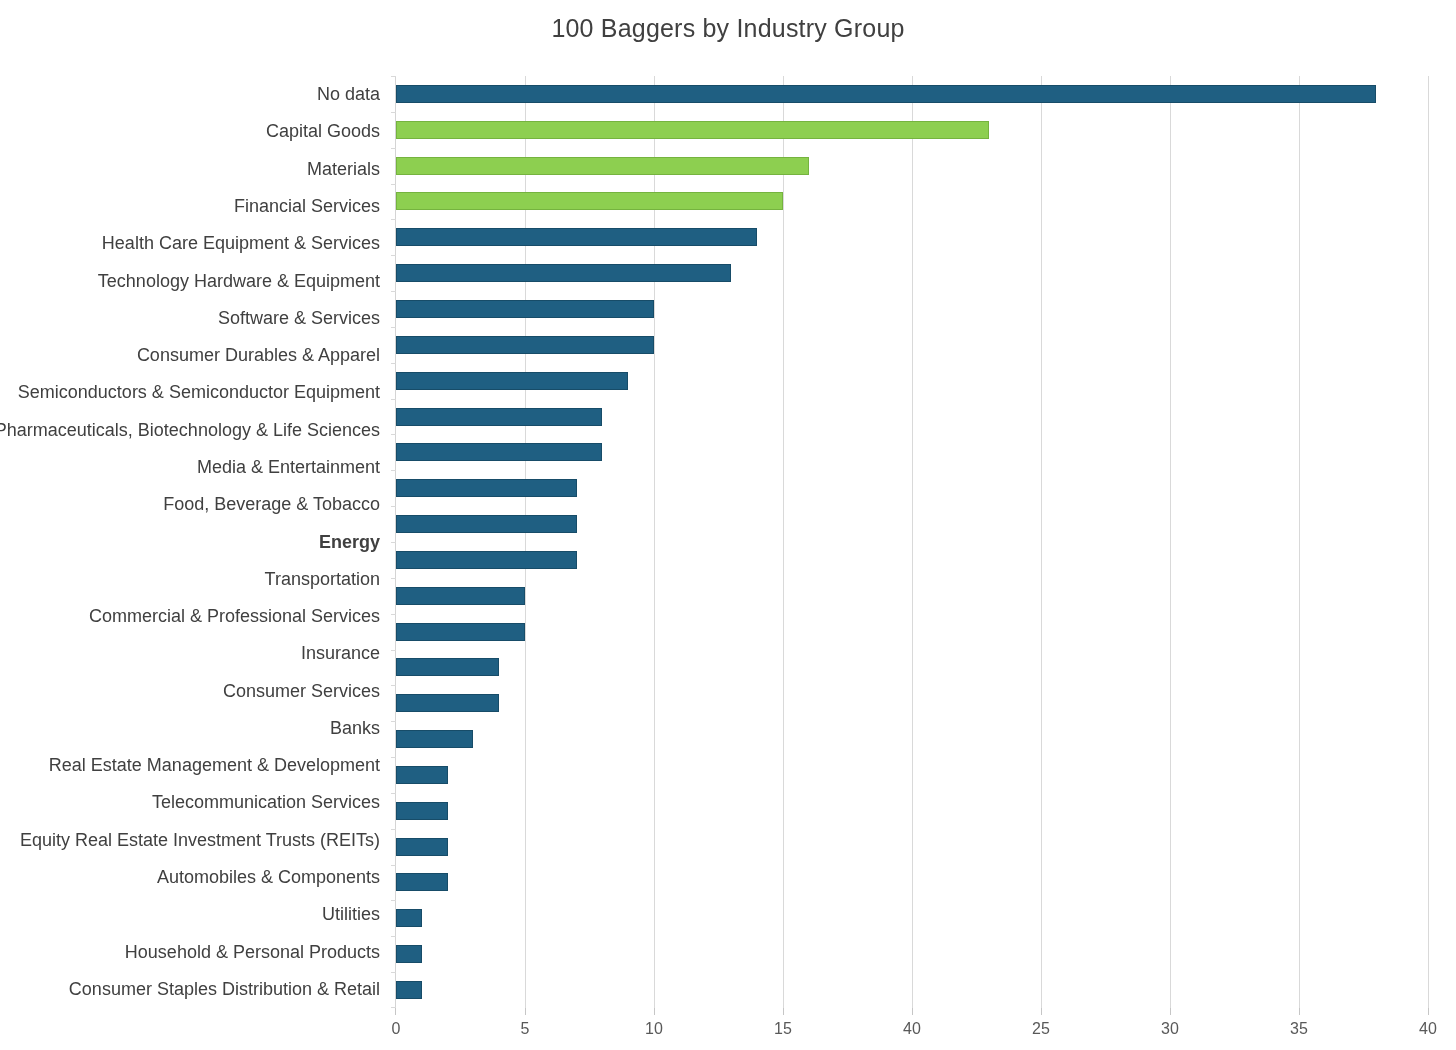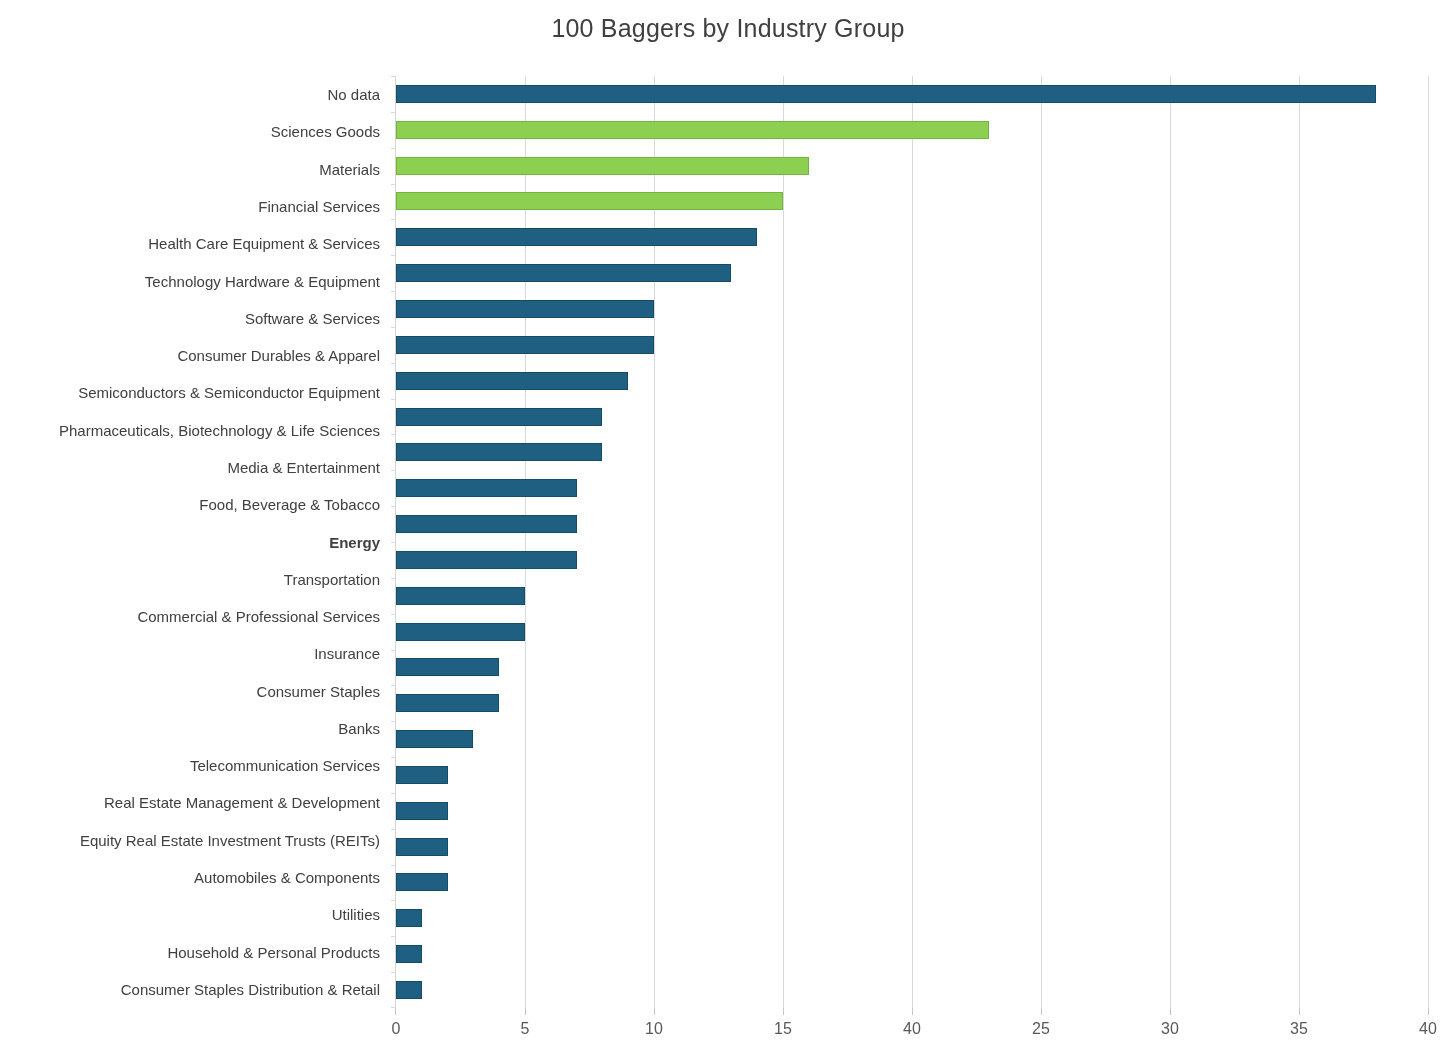--- a/index.html
+++ b/index.html
@@ -33,21 +33,21 @@
     width: 380px;
     height: 932px;
     display: flex;
     flex-direction: column;
   }
   .label-row {
     flex: 1;
     display: flex;
     align-items: center;
     justify-content: flex-end;
-    font-size: 15px;
+    font-size: 18px;
     color: #404040;
     white-space: nowrap;
   }
   #plot-area {
     position: absolute;
     left: 396px;
     top: 76px;
     width: 1032px;
     height: 932px;
   }
@@ -120,39 +120,39 @@
     color: #595959;
   }
 </style>
 </head>
 <body>
 
 <div id="page">
   <div id="chart-title" style="color: rgb(64, 64, 64);">100 Baggers by Industry Group</div>
   <div id="labels-col">
       <div class="label-row" style="color: rgb(64, 64, 64);">No data</div>
-      <div class="label-row" style="color: rgb(64, 64, 64);">Sciences Goods</div>
+      <div class="label-row" style="color: rgb(64, 64, 64);">Capital Goods</div>
       <div class="label-row" style="color: rgb(64, 64, 64);">Materials</div>
       <div class="label-row" style="color: rgb(64, 64, 64);">Financial Services</div>
       <div class="label-row" style="color: rgb(64, 64, 64);">Health Care Equipment &amp; Services</div>
       <div class="label-row" style="color: rgb(64, 64, 64);">Technology Hardware &amp; Equipment</div>
       <div class="label-row" style="color: rgb(64, 64, 64);">Software &amp; Services</div>
       <div class="label-row" style="color: rgb(64, 64, 64);">Consumer Durables &amp; Apparel</div>
       <div class="label-row" style="color: rgb(64, 64, 64);">Semiconductors &amp; Semiconductor Equipment</div>
       <div class="label-row" style="color: rgb(64, 64, 64);">Pharmaceuticals, Biotechnology &amp; Life Sciences</div>
       <div class="label-row" style="color: rgb(64, 64, 64);">Media &amp; Entertainment</div>
       <div class="label-row" style="color: rgb(64, 64, 64); text-align: right;">Food, Beverage &amp; Tobacco</div>
       <div class="label-row" style="color: rgb(64, 64, 64); font-weight: bold;">Energy</div>
       <div class="label-row" style="color: rgb(64, 64, 64);">Transportation</div>
       <div class="label-row" style="color: rgb(64, 64, 64);">Commercial &amp; Professional Services</div>
       <div class="label-row" style="color: rgb(64, 64, 64);">Insurance</div>
-      <div class="label-row" style="color: rgb(64, 64, 64);">Consumer Staples</div>
+      <div class="label-row" style="color: rgb(64, 64, 64);">Consumer Services</div>
       <div class="label-row" style="color: rgb(64, 64, 64); margin-left: 30px;">Banks</div>
+      <div class="label-row" style="color: rgb(64, 64, 64);">Real Estate Management &amp; Development</div>
       <div class="label-row" style="color: rgb(64, 64, 64);">Telecommunication Services</div>
-      <div class="label-row" style="color: rgb(64, 64, 64);">Real Estate Management &amp; Development</div>
       <div class="label-row" style="color: rgb(64, 64, 64);">Equity Real Estate Investment Trusts (REITs)</div>
       <div class="label-row" style="color: rgb(64, 64, 64);">Automobiles &amp; Components</div>
       <div class="label-row" style="color: rgb(64, 64, 64);">Utilities</div>
       <div class="label-row" style="color: rgb(64, 64, 64);">Household &amp; Personal Products</div>
       <div class="label-row" style="color: rgb(64, 64, 64);">Consumer Staples Distribution &amp; Retail</div>
     </div>
   <div id="plot-area">
     <div id="gridlines">
         <div class="gridline" style="left: calc(0% - 1px); background: rgb(212, 212, 212);"></div>
         <div class="gridline" style="left: calc(12.5% + 0px); background: rgb(217, 217, 217);"></div>

